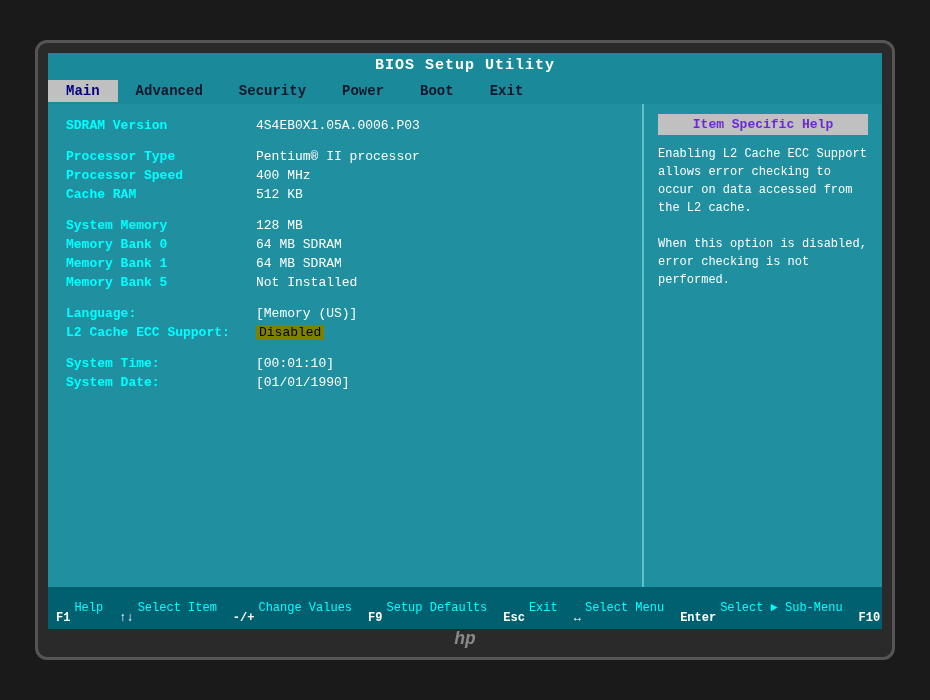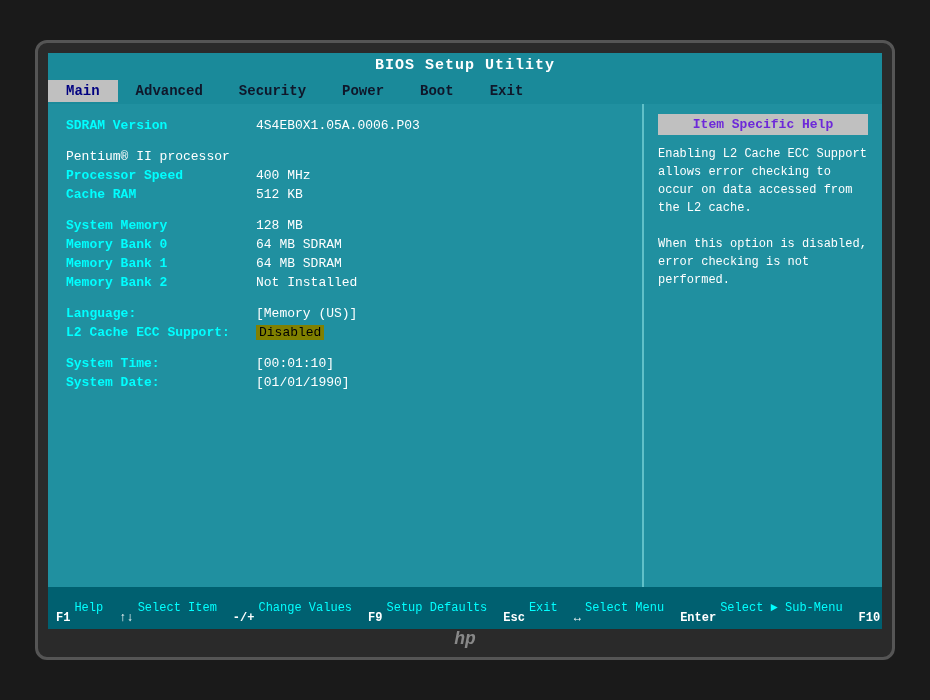--- a/index.html
+++ b/index.html
@@ -201,20 +201,21 @@
       <div class="main-panel">
 
         <div class="info-row">
           <span class="info-label">SDRAM Version</span>
           <span class="info-value">4S4EB0X1.05A.0006.P03</span>
         </div>
 
         <div class="section-gap"></div>
 
         <div class="info-row">
+          <span class="info-label">Processor Type</span>
           <span class="info-value">Pentium® II processor</span>
         </div>
         <div class="info-row">
           <span class="info-label">Processor Speed</span>
           <span class="info-value">400 MHz</span>
         </div>
         <div class="info-row">
           <span class="info-label">Cache RAM</span>
           <span class="info-value">512 KB</span>
         </div>
@@ -227,21 +228,21 @@
         </div>
         <div class="info-row">
           <span class="info-label">Memory Bank 0</span>
           <span class="info-value">64 MB SDRAM</span>
         </div>
         <div class="info-row">
           <span class="info-label">Memory Bank 1</span>
           <span class="info-value">64 MB SDRAM</span>
         </div>
         <div class="info-row">
-          <span class="info-label">Memory Bank 2</span>
+          <span class="info-label">Memory Bank 5</span>
           <span class="info-value">Not Installed</span>
         </div>
 
         <div class="section-gap"></div>
 
         <div class="info-row">
           <span class="info-label">Language:</span>
           <span class="info-value bracketed">[Memory  (US)]</span>
         </div>
         <div class="info-row">

